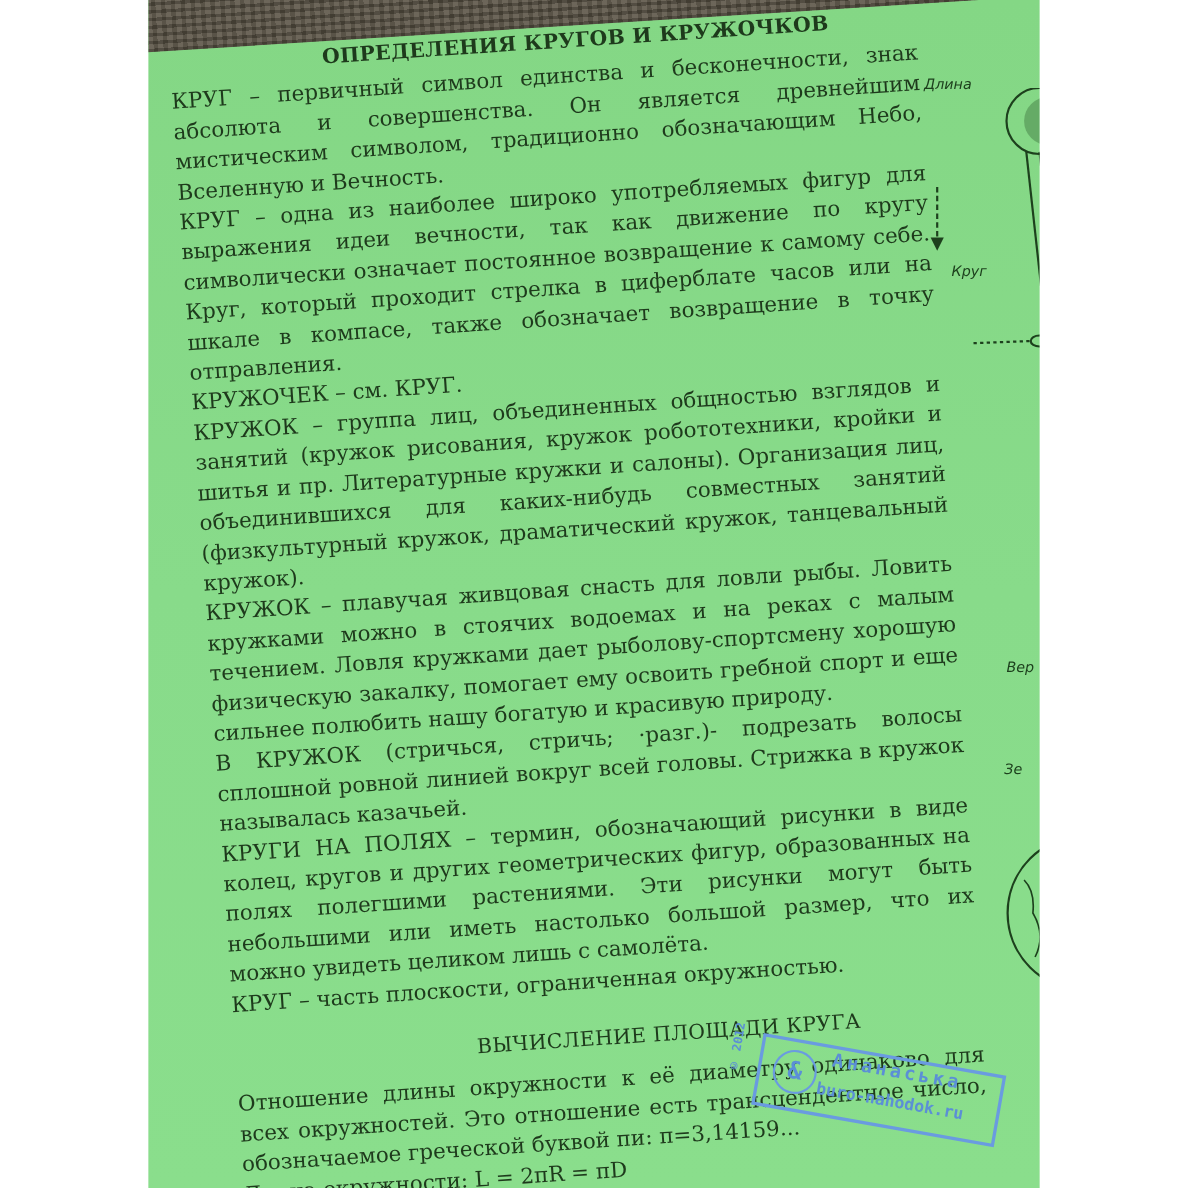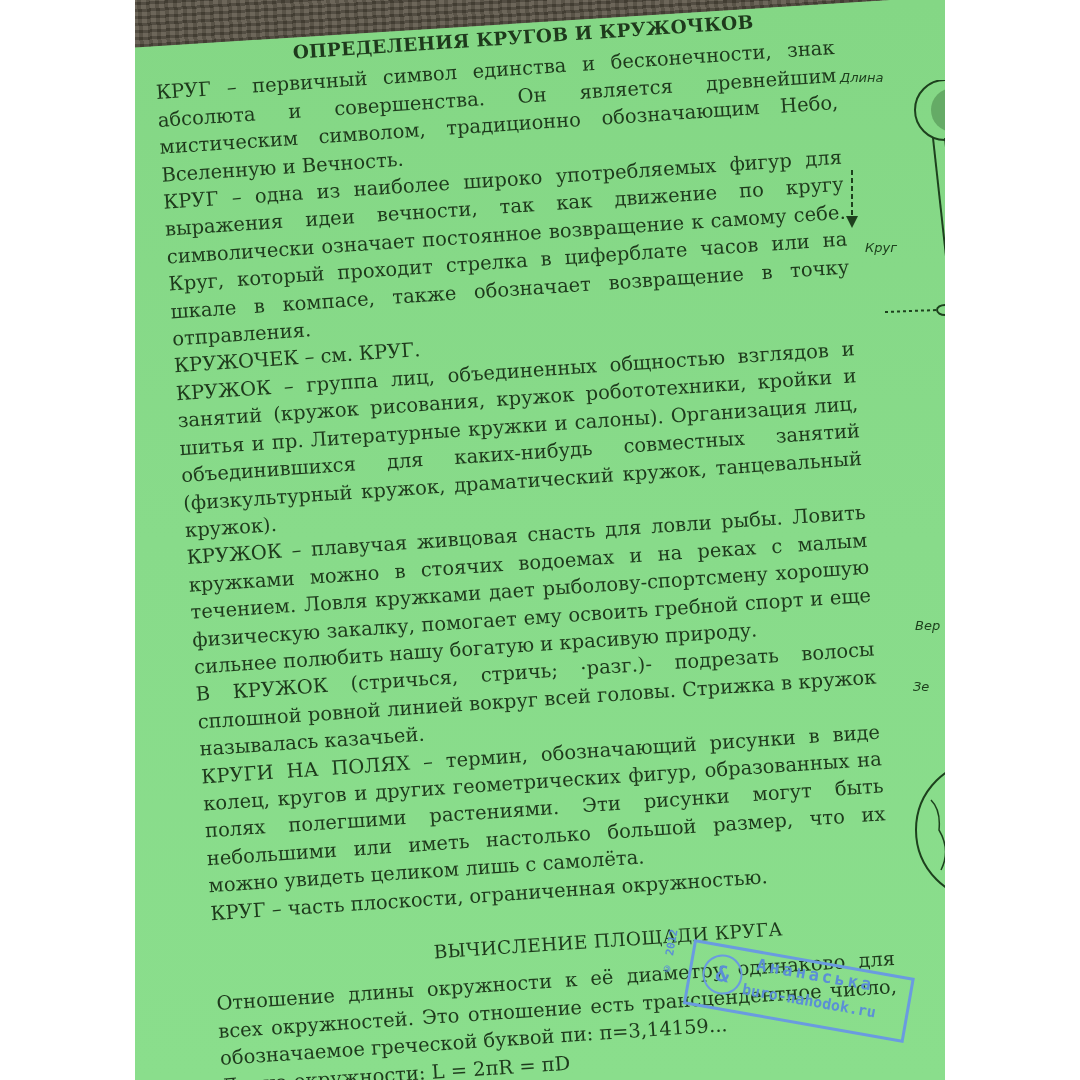--- a/index.html
+++ b/index.html
@@ -60,22 +60,22 @@
       <line x1="68" y1="58" x2="88" y2="240" stroke="#1d401d" stroke-width="2"></line>
       <line x1="80" y1="58" x2="100" y2="240" stroke="#1d401d" stroke-width="2"></line>
       <line x1="20" y1="232" x2="72" y2="230" stroke="#1d401d" stroke-width="2" stroke-dasharray="3 3"></line>
       <ellipse cx="80" cy="230" rx="8" ry="5" fill="none" stroke="#1d401d" stroke-width="2"></ellipse>
     </svg>
     <svg style="position:absolute; left:20px; top:110px;" width="14" height="60" viewBox="0 0 14 60">
       <line x1="7" y1="0" x2="7" y2="50" stroke="#1d401d" stroke-width="2" stroke-dasharray="5 3"></line>
       <polygon points="1,46 13,46 7,58" fill="#1d401d"></polygon>
     </svg>
     <span class="lbl" style="left:40px; top:180px;">Круг</span>
-    <span class="lbl" style="left:90px; top:558px;">Вер</span>
-    <span class="lbl" style="left:88px; top:619px;">Зе</span>
+    <span class="lbl" style="left:90px; top:540px;">Вер</span>
+    <span class="lbl" style="left:88px; top:633px;">Зе</span>
     <svg style="position:absolute; left:86px; top:690px;" width="60" height="160" viewBox="0 0 60 160">
       <circle cx="75" cy="80" r="70" fill="none" stroke="#1d401d" stroke-width="2"></circle>
       <path d="M20 50 Q30 60 28 80 Q40 100 30 120" fill="none" stroke="#1d401d" stroke-width="1.5"></path>
     </svg>
   </div>
 
   <div class="stamp">
     <span class="stamp-c">© 2012</span>
     <div class="stamp-box"></div>
     <span class="stamp-amp">&amp;</span>

